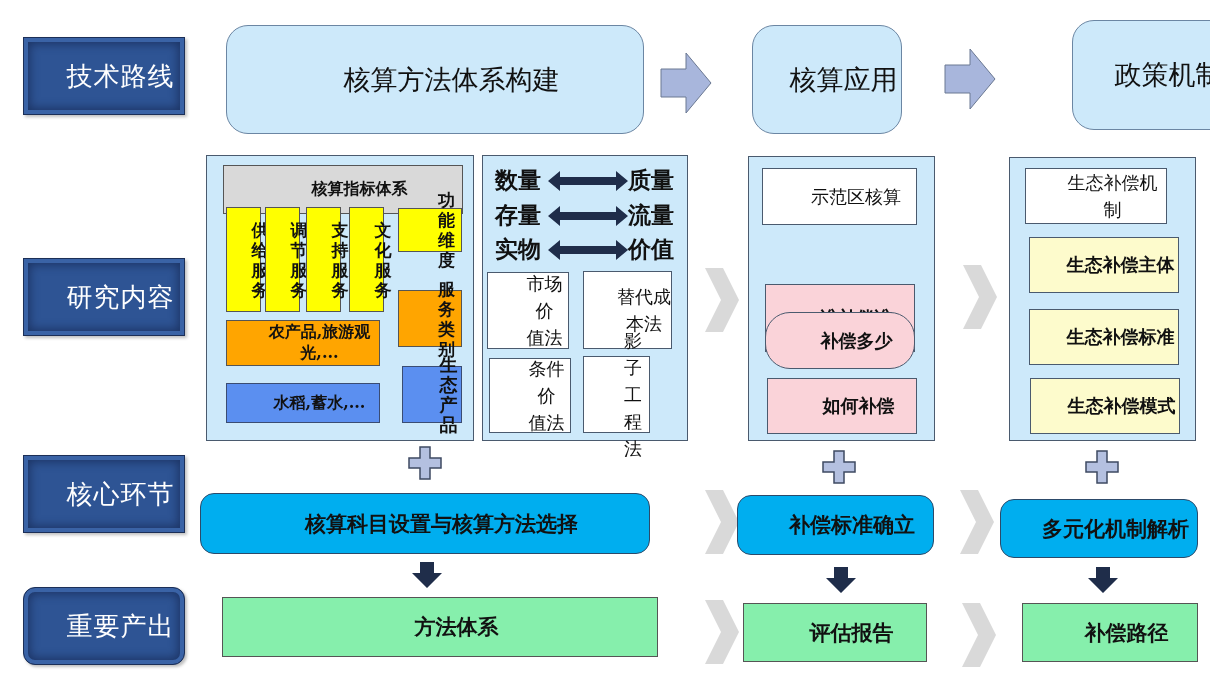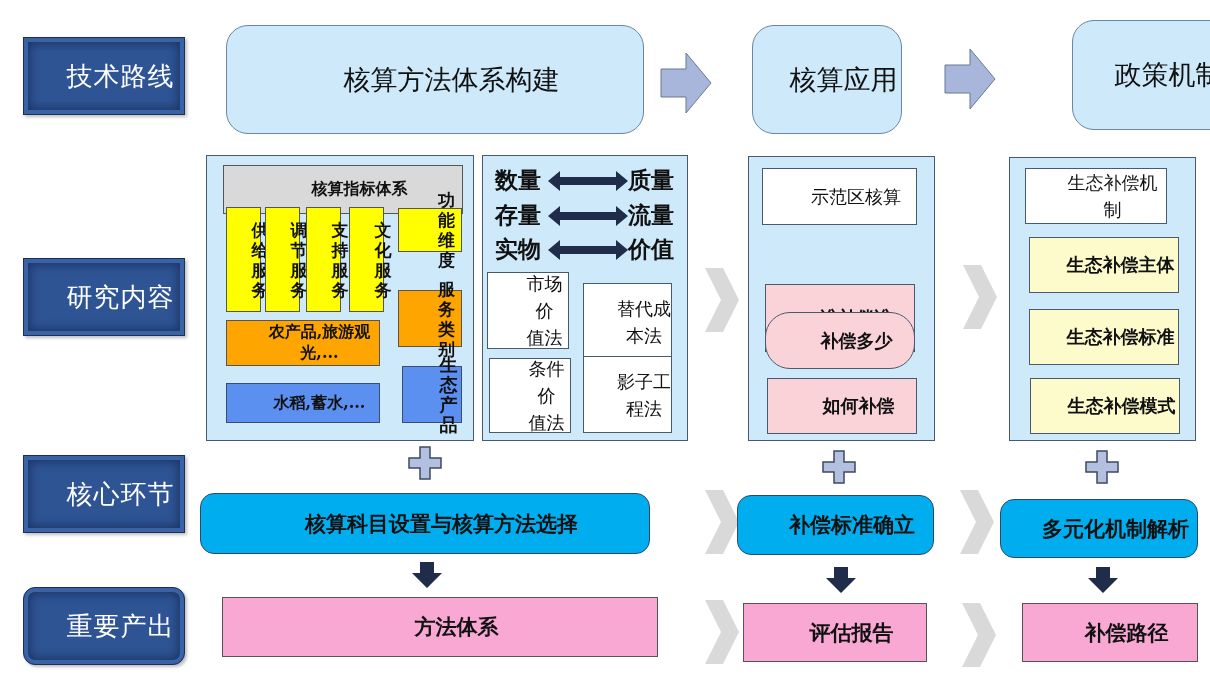--- a/index.html
+++ b/index.html
@@ -23,21 +23,21 @@
     .gray-head { background: #d9d9d9; border: 1px solid #555; font-size: 16px; font-weight: bold; }
     .yellow { background: #ffff00; border: 1px solid #555; font-size: 17px; font-weight: bold; line-height: 20px; }
     .orange { background: #ffa500; border: 1px solid #555; font-size: 16px; font-weight: bold; }
     .blue { background: #5b8ff0; border: 1px solid #3a4c72; font-size: 16px; font-weight: bold; }
     .white-box { background: #ffffff; border: 1px solid #4a5a6e; font-size: 18px; line-height: 27px; }
     .pink { background: #fad3d9; border: 1px solid #4a5a6e; font-size: 18px; font-weight: bold; }
     .cream { background: #fdfbcc; border: 1px solid #4a5a6e; font-size: 18px; font-weight: bold; }
     .pair-text { font-size: 23px; font-weight: bold; }
 
     .core { background: #00aeef; border: 1px solid #2c4a6a; border-radius: 14px; font-size: 21px; font-weight: bold; }
-    .output { background: #f9a8d4; border: 1px solid #555; font-size: 21px; font-weight: bold; text-align: center; }
+    .output { background: #86efac; border: 1px solid #555; font-size: 21px; font-weight: bold; text-align: center; }
 
     .chev { width: 34px; height: 64px; }
     .plus { width: 34px; height: 34px; }
     .down-arrow { width: 30px; height: 26px; }
   </style>
 </head>
 <body>
 
 <div class="abs row-label center" style="top:37px;">
     <span>技术路线</span>
@@ -126,27 +126,27 @@
   <span class="abs pair-text" style="left:3px; top:0;">实物</span>
   <svg class="abs" style="left:56px; top:6px;" width="80" height="20" viewBox="0 0 80 20">
       <polygon points="0,10 12,0 12,6 68,6 68,0 80,10 68,20 68,14 12,14 12,20" fill="#1f2d4a"></polygon>
     </svg>
   <span class="abs pair-text" style="left:136px; top:0;">价值</span>
 </div>
 
 <div class="abs white-box center" style="left:487px; top:272px; width:82px; height:77px;">
     <div><span>市场价</span><br><span>值法</span></div>
   </div>
-<div class="abs white-box center" style="left:583px; top:271px; width:89px; height:78px;margin-top:12px;">
+<div class="abs white-box center" style="left:583px; top:271px; width:89px; height:78px;">
     <div><span>替代成</span><br><span>本法</span></div>
   </div>
 <div class="abs white-box center" style="left:489px; top:358px; width:82px; height:75px;">
     <div><span>条件价</span><br><span>值法</span></div>
   </div>
-<div class="abs white-box center" style="left:583px; top:356px; width:89px; height:77px;">
+<div class="abs white-box center" style="left:583px; top:356px; width:67px; height:77px;">
     <div><span>影子工</span><br><span>程法</span></div>
   </div>
 
 <svg class="abs chev" style="left:705px; top:268px;" viewBox="0 0 34 64">
     <polygon points="0,0 18,0 34,32 18,64 0,64 16,32" fill="#d9d9d9"></polygon>
   </svg>
 <svg class="abs chev" style="left:705px; top:490px;" viewBox="0 0 34 64">
     <polygon points="0,0 18,0 34,32 18,64 0,64 16,32" fill="#d9d9d9"></polygon>
   </svg>
 <svg class="abs chev" style="left:705px; top:600px;" viewBox="0 0 34 64">

